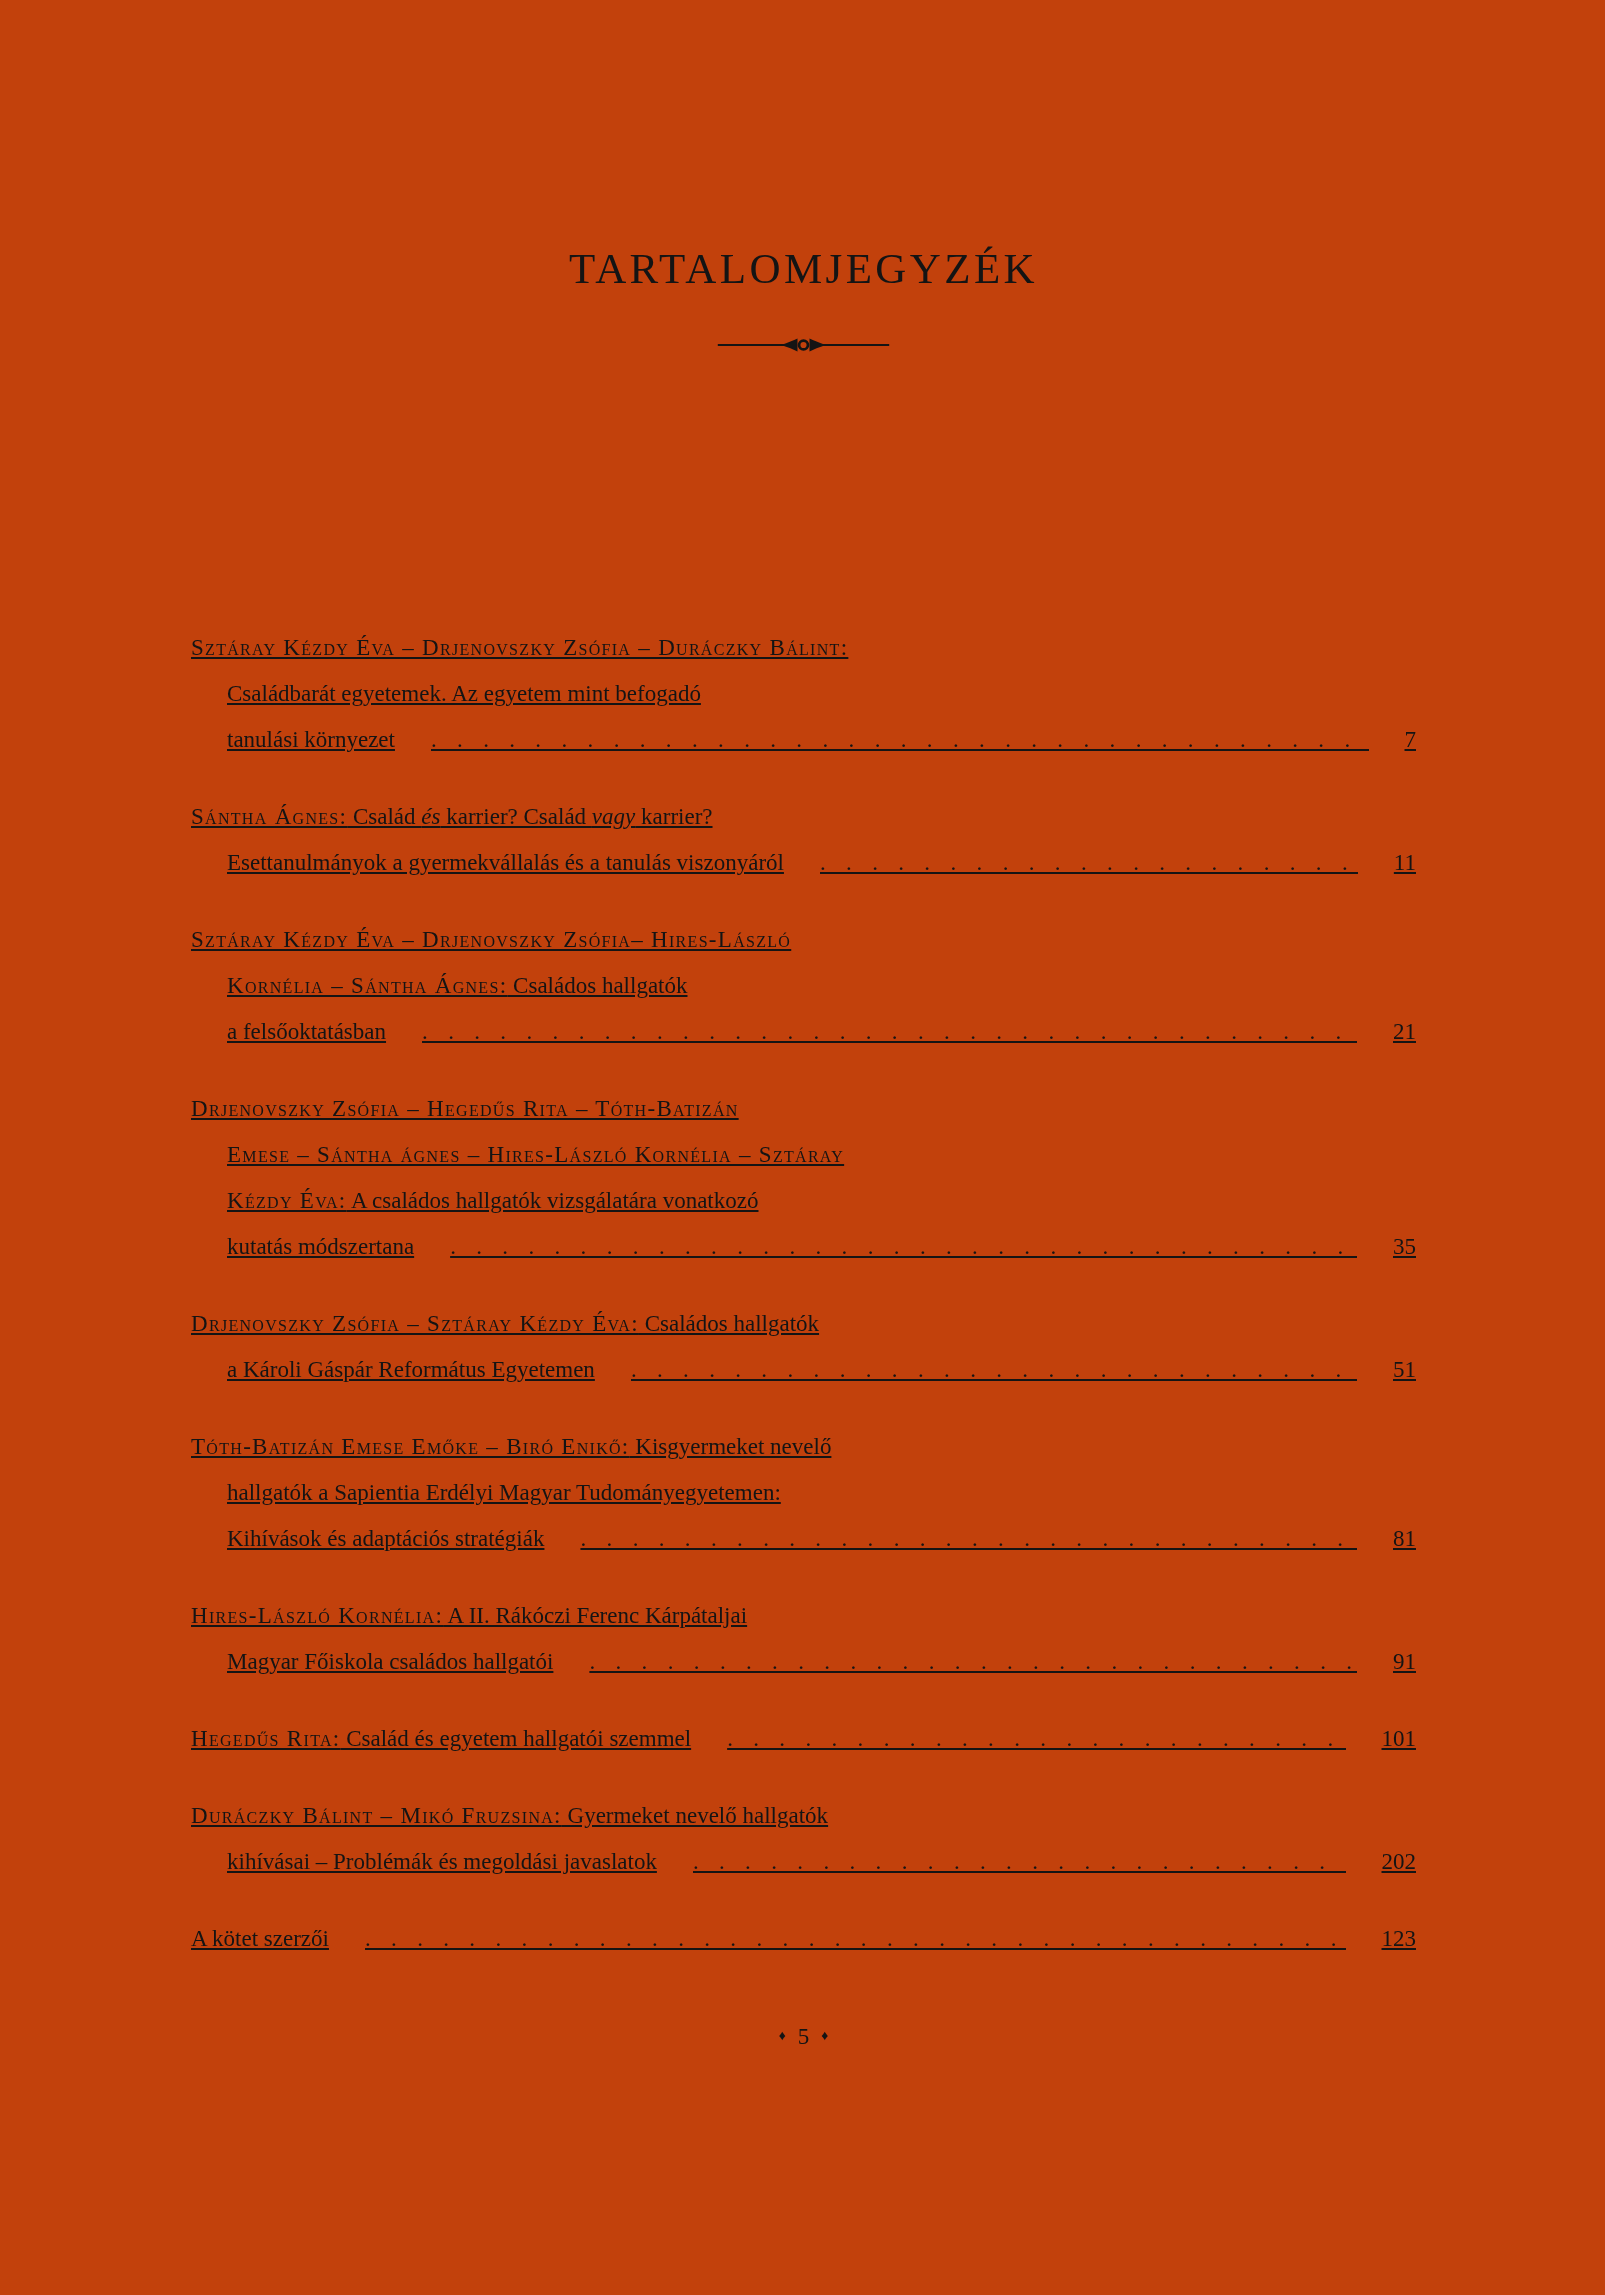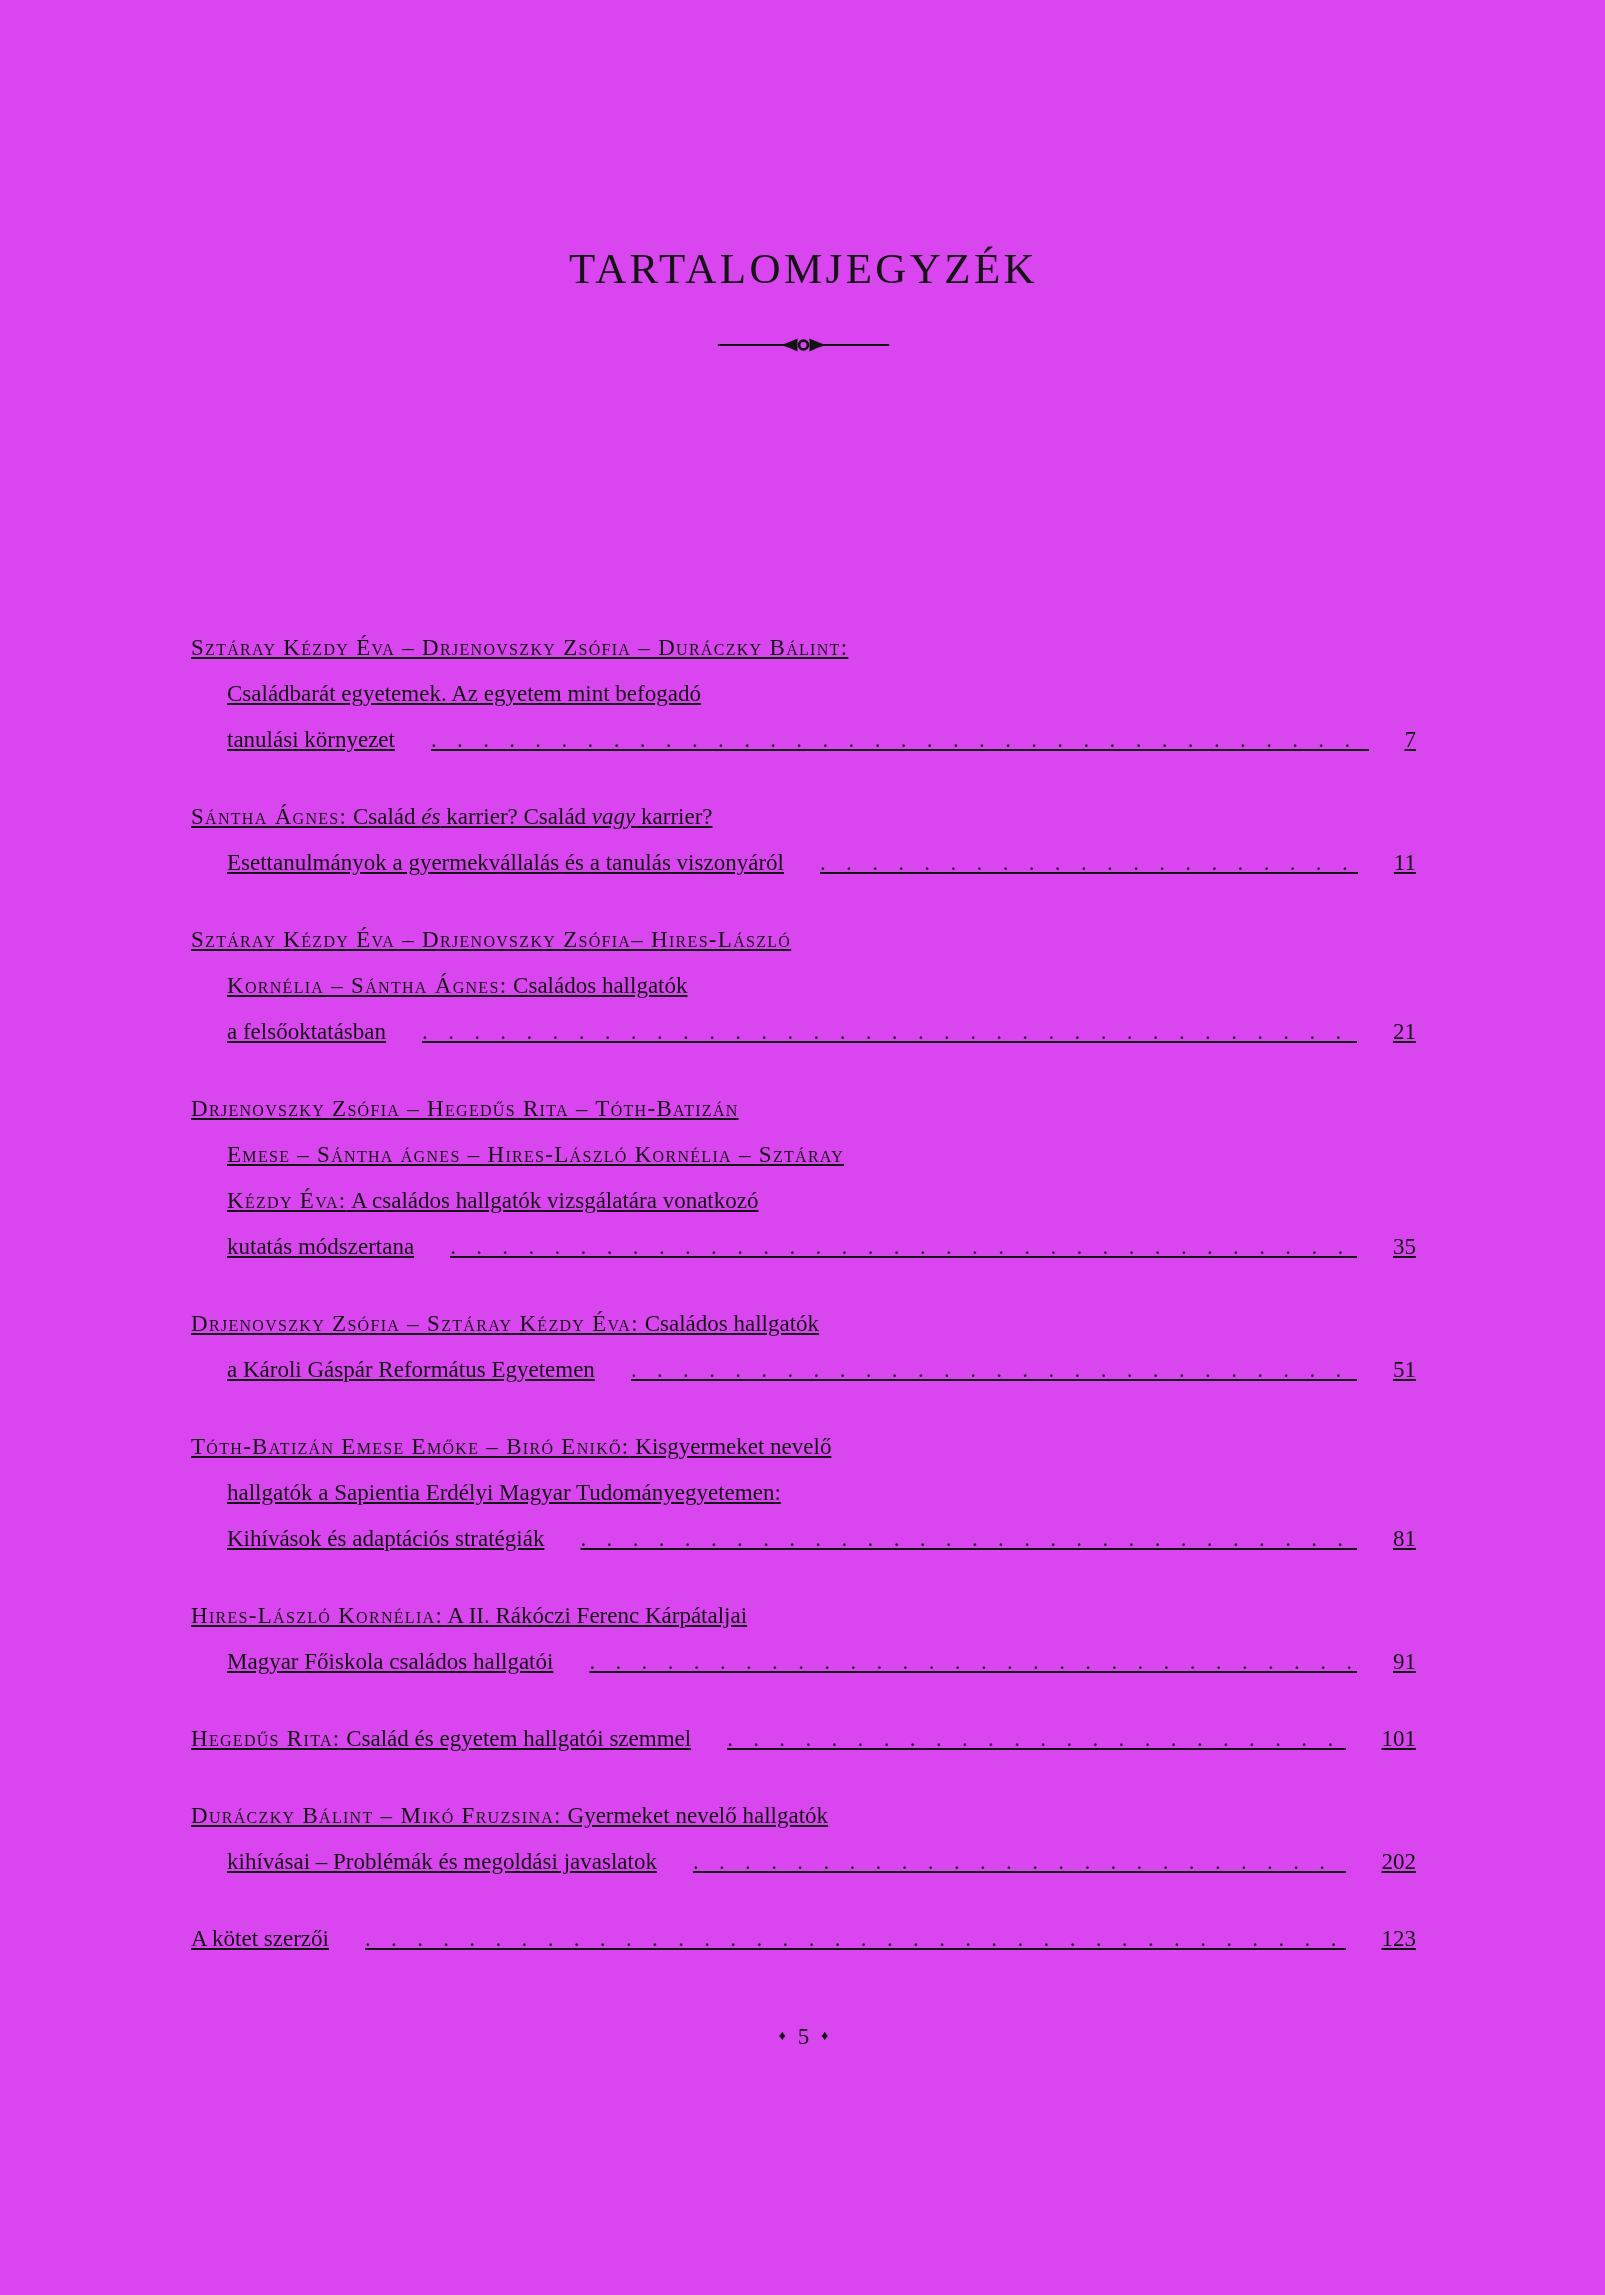--- a/index.html
+++ b/index.html
@@ -1,21 +1,21 @@
 <!DOCTYPE html>
 <html lang="hu" style="font-size:13.8px"><head>
 <meta charset="utf-8">
 <style>
   html, body { margin: 0; padding: 0; background: #e8e8e8; }
   .page {
     position: relative;
     width: 1605px;
     height: 2295px;
     margin: 0 auto;
-    background: #d946ef;
+    background: #c2410c;
     color: #141414;
     font-family: "Liberation Serif", "DejaVu Serif", serif;
     box-sizing: border-box;
     padding: 247px 189px 0 191px;
     overflow: hidden;
   }
   .doc-title {
     margin: 0;
     font-size: 43px;
     line-height: 43px;

